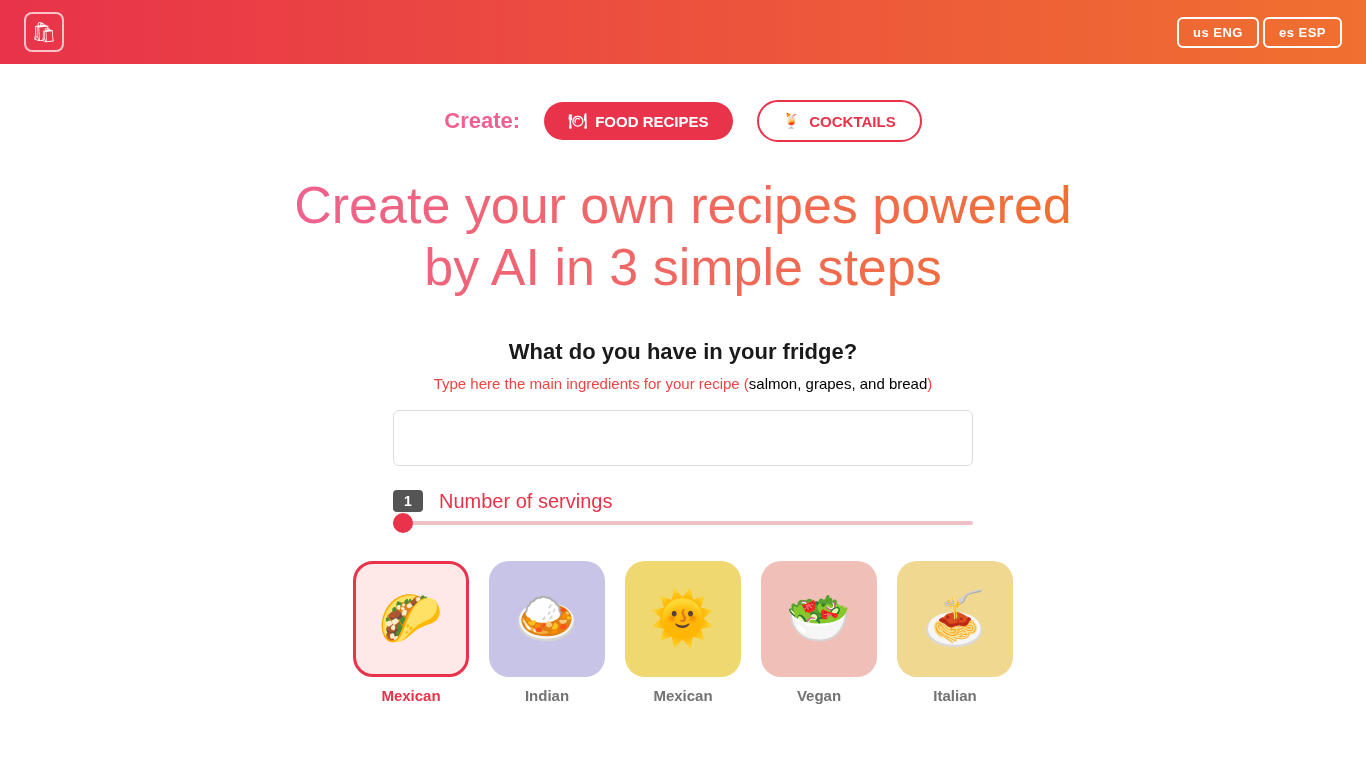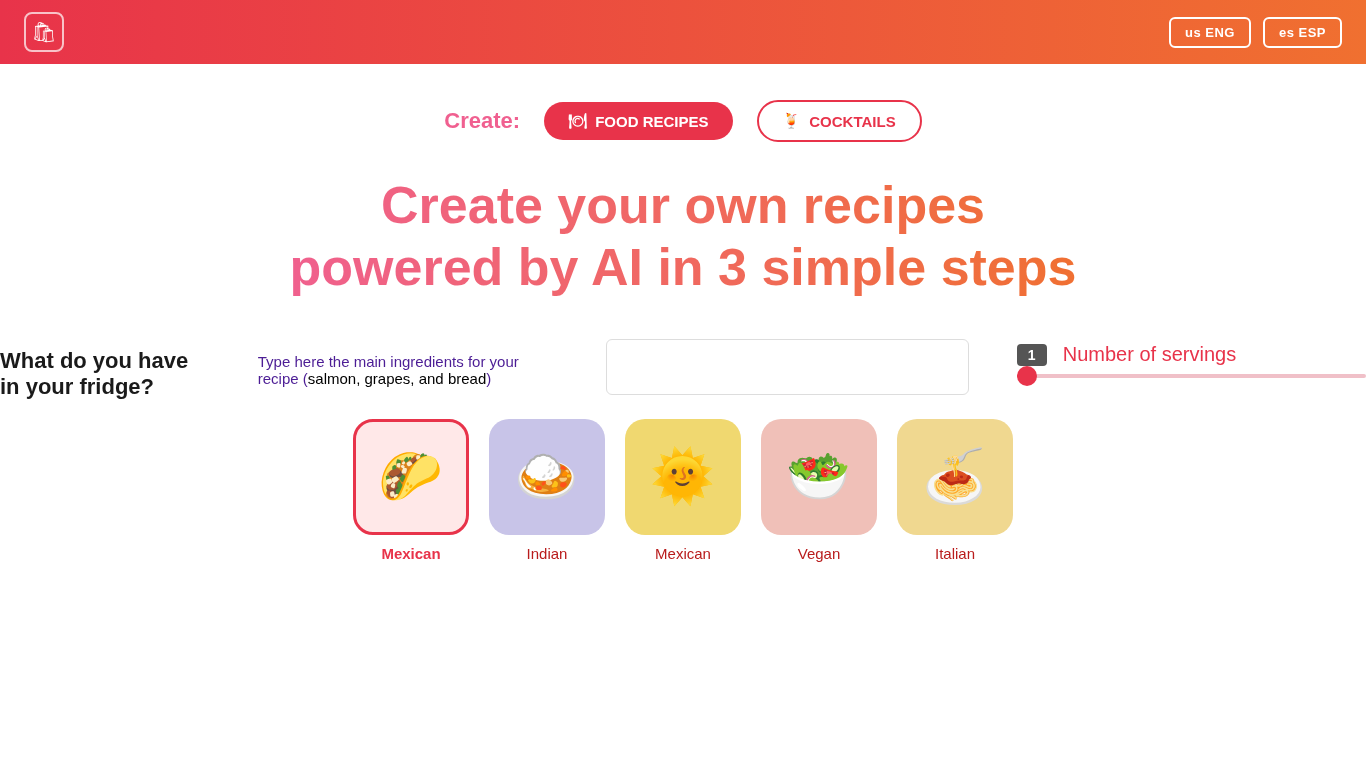--- a/index.html
+++ b/index.html
@@ -24,21 +24,21 @@
       border: 2px solid rgba(255,255,255,0.7);
       border-radius: 8px;
       display: flex;
       align-items: center;
       justify-content: center;
       color: white;
       font-size: 20px;
     }
     .header-lang {
       display: flex;
-      gap: 12px;
+      gap: 4px;
       padding-left: 7px;
     }
     .lang-btn {
       border: 2px solid white;
       background: transparent;
       color: white;
       padding: 6px 14px;
       border-radius: 6px;
       font-size: 13px;
       font-weight: 600;
@@ -89,52 +89,51 @@
       font-weight: 700;
       cursor: pointer;
       display: flex;
       align-items: center;
       gap: 8px;
     }
 
     
     .hero-title {
       font-size: 52px;
-      font-weight: 700;
+      font-weight: 400;
       text-align: center;
       line-height: 1.2;
       background: linear-gradient(to right, #f06090, #f07030);
       -webkit-background-clip: text;
       -webkit-text-fill-color: transparent;
       background-clip: text;
       max-width: 820px;
       margin-bottom: 40px;
     }
 
     
     .form-section {
       display: flex;
-      flex-direction: row;
+      flex-direction: column;
       align-items: center;
       width: 100%;
-      gap: 48px;
     }
     .form-question {
       font-size: 22px;
       font-weight: 700;
       color: #1a1a1a;
       margin-bottom: 10px;
     }
     .form-subtitle {
       font-size: 15px;
       color: #555;
       margin-bottom: 18px;
     }
     .form-subtitle span {
-      color: #4c1d95;
+      color: #ef4444;
     }
     .ingredients-input {
       width: 580px;
       height: 56px;
       border: 1.5px solid #ddd;
       border-radius: 6px;
       padding: 0 16px;
       font-size: 16px;
       outline: none;
       margin-bottom: 24px;
@@ -225,22 +224,22 @@
     .cuisine-icon-box.vegan {
       background: #f0c0b8;
       border: 3px solid transparent;
     }
     .cuisine-icon-box.italian {
       background: #f0d890;
       border: 3px solid transparent;
     }
     .cuisine-name {
       font-size: 15px;
-      font-weight: 400;
-      color: #b91c1c;
+      font-weight: 700;
+      color: #737373;
     }
     .cuisine-name.selected {
       color: #e8334a;
       font-weight: 700;
       text-align: right;
     }
   </style>
 </head>
 <body>
 

